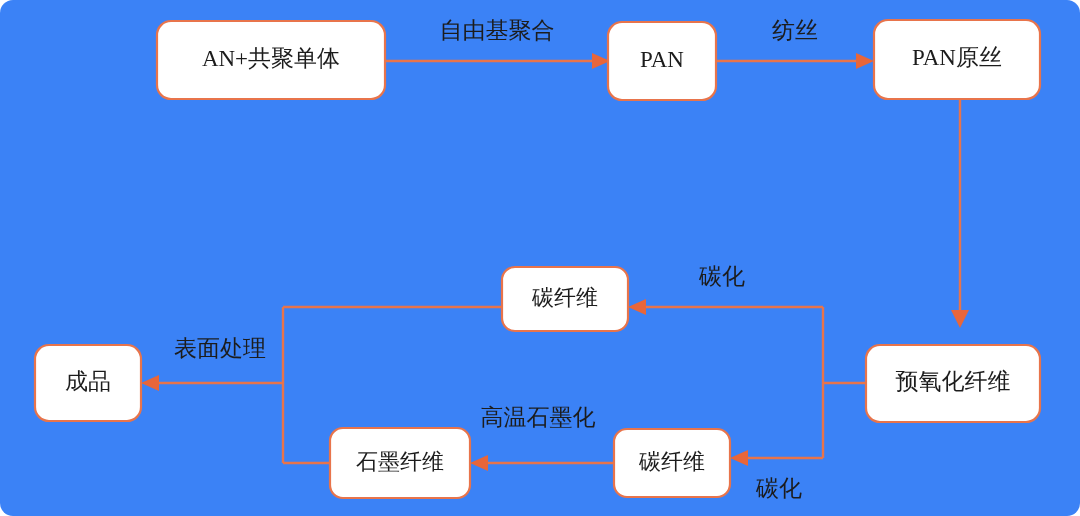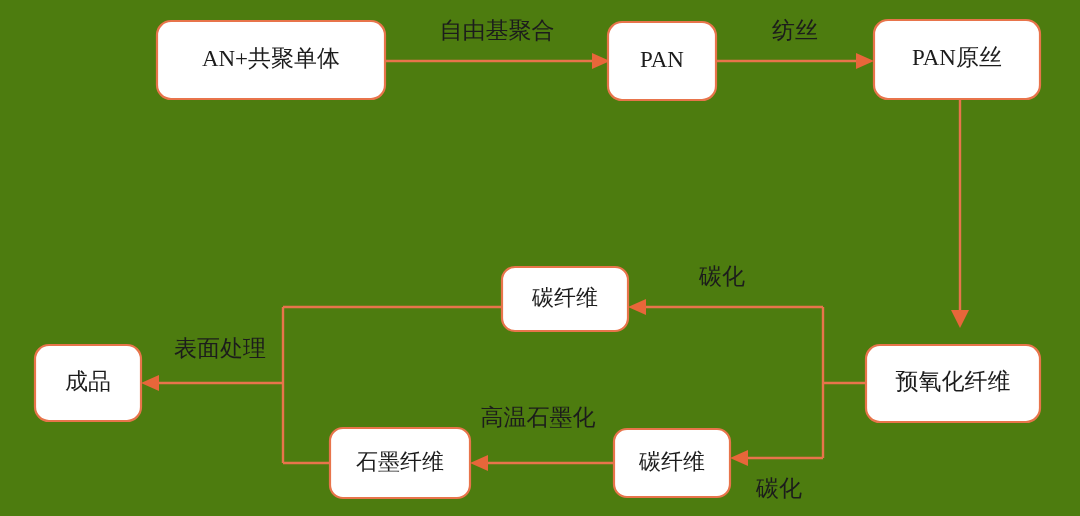--- a/index.html
+++ b/index.html
@@ -10,21 +10,22 @@
   body {
     width: 1080px;
     height: 516px;
     overflow: hidden;
     font-family: "Liberation Serif", "DejaVu Serif", serif;
   }
   #flow-root {
     position: relative;
     width: 1080px;
     height: 516px;
-    background: #4d7c0f;
+    background: #3b82f6;
+    border-radius: 13px;
   }
   svg#flow-svg {
     position: absolute;
     left: 0;
     top: 0;
     width: 1080px;
     height: 516px;
     display: block;
   }
   .node-rect {

